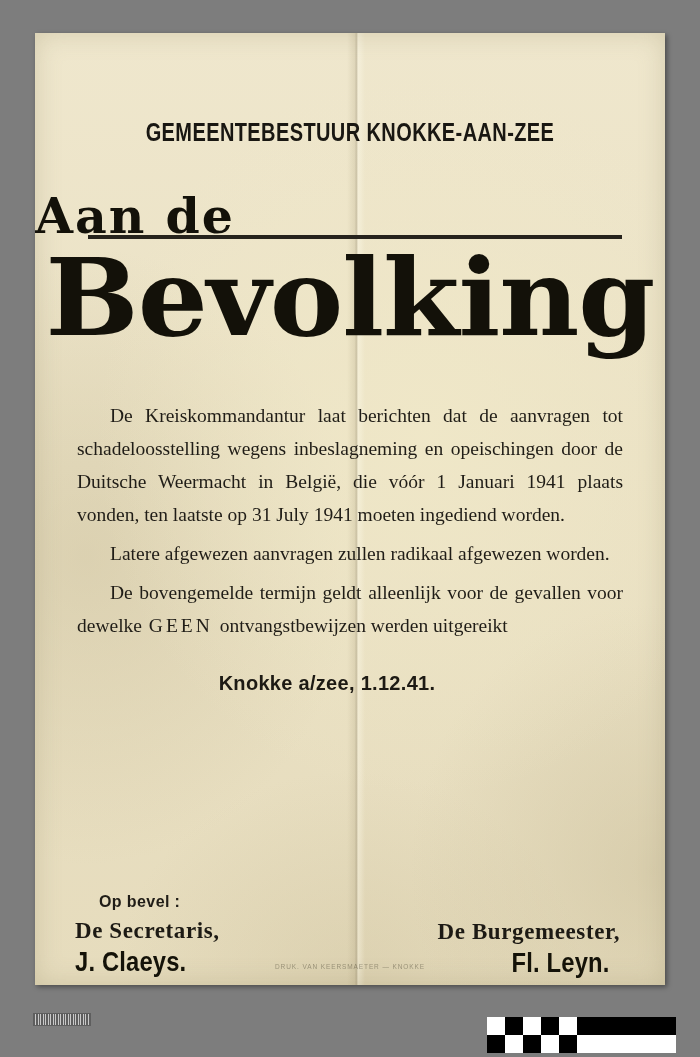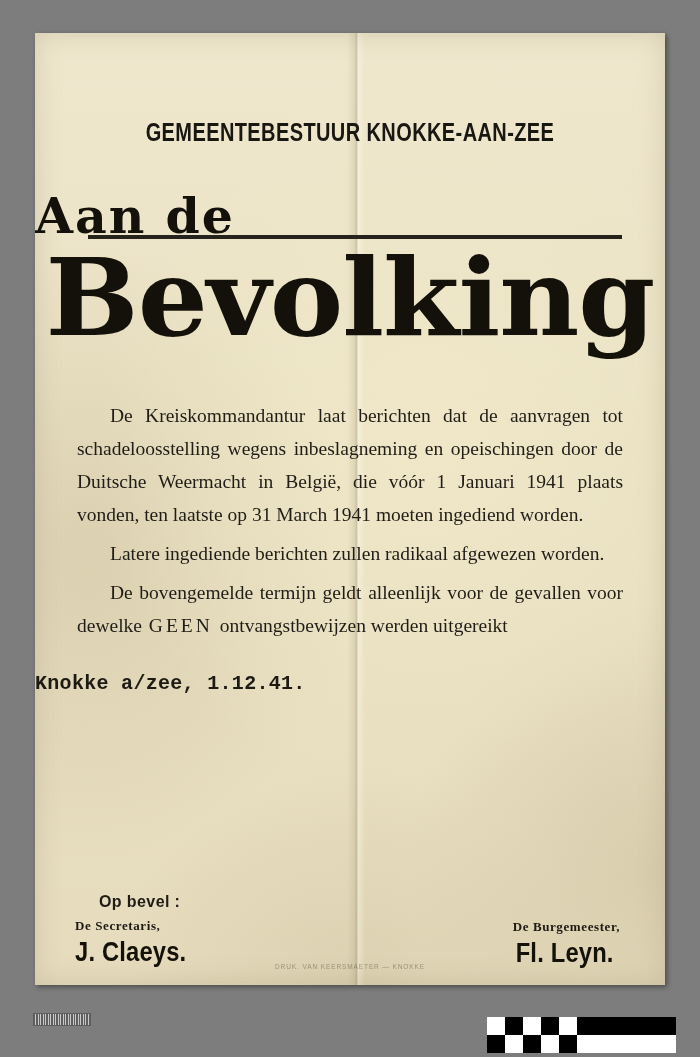--- a/index.html
+++ b/index.html
@@ -134,22 +134,22 @@
   }
   #body-text p:last-child { margin-bottom: 0; }
   .spaced-emphasis {
     letter-spacing: 3px;
     padding: 0 2px;
   }
 
   
   #place-date {
     margin: 30px 46px 0 0;
-    text-align: left;
-    font-family: Liberation Mono, monospace;
+    text-align: center;
+    font-family: Liberation Sans, sans-serif;
     font-weight: bold;
     font-size: 20px;
     letter-spacing: 0.3px;
     color: #1d1a14;
   }
 
   
   #signatures {
     position: absolute;
     left: 0;
@@ -166,21 +166,21 @@
     font-weight: bold;
     font-size: 16px;
     letter-spacing: 0.4px;
     margin-left: 24px;
     margin-bottom: 7px;
     color: #201d17;
   }
   .sig-role {
     font-family: "Liberation Serif", serif;
     font-weight: bold;
-    font-size: 13px;
+    font-size: 23px;
     letter-spacing: 0.6px;
     margin-bottom: 3px;
     color: #1d1a14;
   }
   .sig-name {
     font-family: "Liberation Sans", sans-serif;
     font-weight: bold;
     font-size: 27px;
     letter-spacing: 0.2px;
     transform: scaleX(0.88);
@@ -250,22 +250,22 @@
 
   <div id="content">
 
     <div id="header-title">GEMEENTEBESTUUR KNOKKE-AAN-ZEE</div>
     <div id="header-rule"></div>
 
     <div id="title-aan-de">Aan de</div>
     <div id="title-bevolking">Bevolking</div>
 
     <div id="body-text">
-      <p>De Kreiskommandantur laat berichten dat de aanvragen tot schadeloosstelling wegens inbeslagneming en opeischingen door de Duitsche Weermacht in België, die vóór 1 Januari 1941 plaats vonden, ten laatste op 31 March 1941 moeten ingediend worden.</p>
-      <p>Latere ingediende berichten zullen radikaal afgewezen worden.</p>
+      <p>De Kreiskommandantur laat berichten dat de aanvragen tot schadeloosstelling wegens inbeslagneming en opeischingen door de Duitsche Weermacht in België, die vóór 1 Januari 1941 plaats vonden, ten laatste op 31 July 1941 moeten ingediend worden.</p>
+      <p>Latere afgewezen aanvragen zullen radikaal afgewezen worden.</p>
       <p><span>De bovengemelde termijn geldt alleenlijk voor de gevallen voor dewelke </span><span class="spaced-emphasis">GEEN</span><span> ontvangstbewijzen werden uitgereikt</span></p>
     </div>
 
     <div id="place-date">Knokke a/zee, 1.12.41.</div>
 
     <div id="signatures">
       <div class="sig-block" id="sig-secretary">
         <div class="sig-order">Op bevel :</div>
         <div class="sig-role">De Secretaris,</div>
         <div class="sig-name">J. Claeys.</div>

